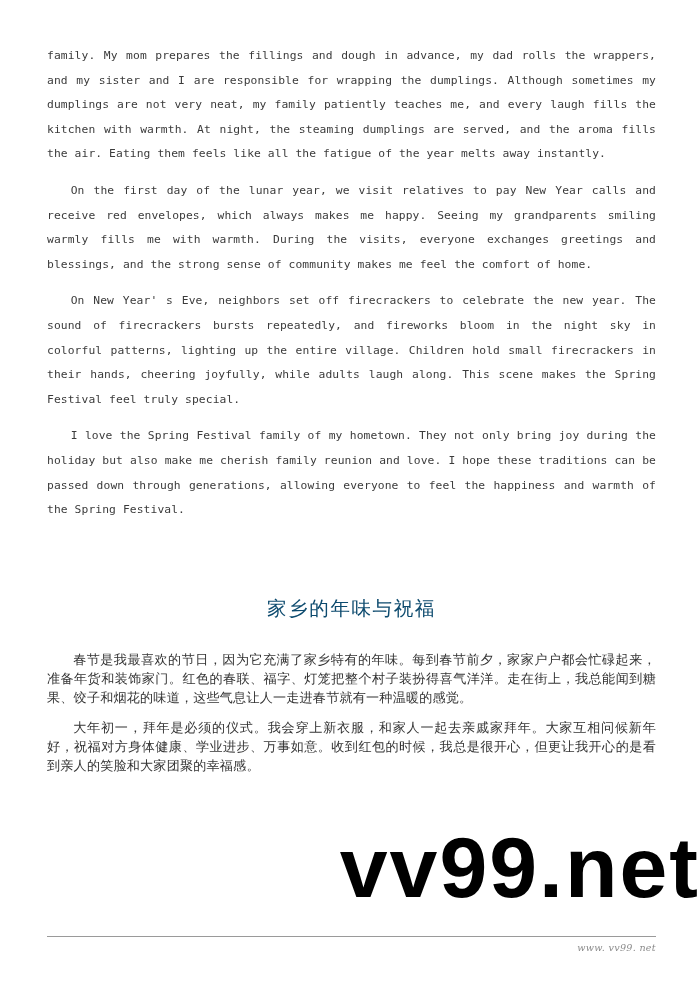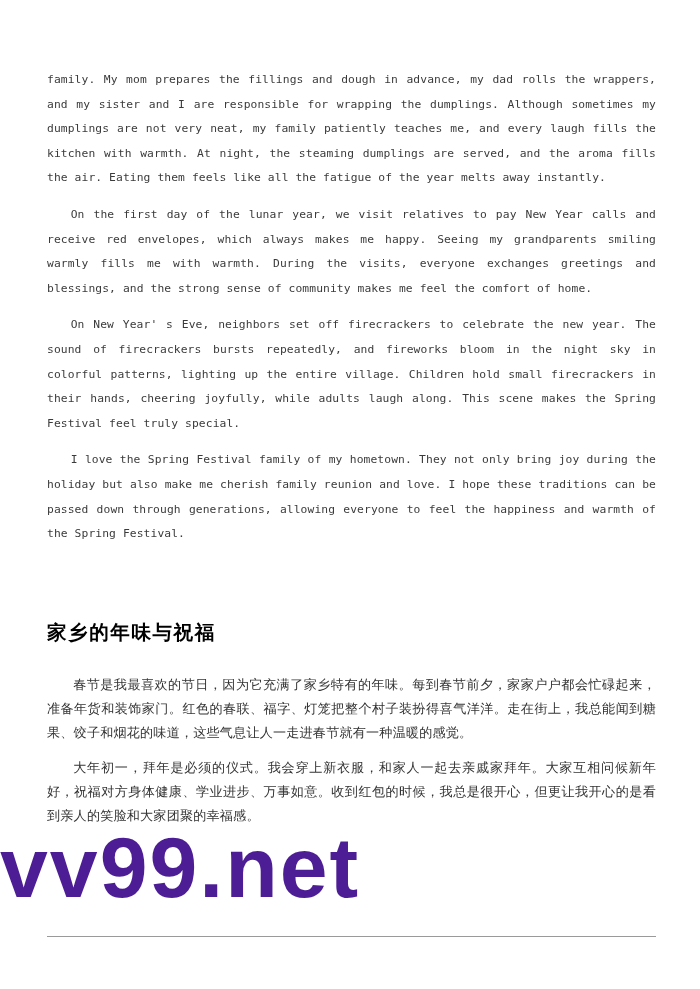--- a/index.html
+++ b/index.html
@@ -17,44 +17,44 @@
     overflow: hidden;
     box-sizing: border-box;
   }
 
   
   .watermark {
     position: absolute;
     left: 0;
     right: 0;
     top: 818px;
-    text-align: left;
+    text-align: right;
     font-family: "Liberation Sans", sans-serif;
     font-weight: 700;
     font-size: 86px;
     letter-spacing: 2px;
-    color: #4c1d95;
+    color: #000000;
     z-index: 0;
     pointer-events: none;
     white-space: nowrap;
     user-select: none;
   }
 
   
   .content {
     position: absolute;
     left: 47px;
     top: 0;
     width: 609px;
     z-index: 2;
   }
 
   
   .en-section {
-    padding-top: 68px;
+    padding-top: 44px;
   }
 
   p.en {
     margin: 0 0 12px 0;
     font-family: "DejaVu Sans Mono", "Liberation Mono", monospace;
     font-size: 11.3px;
     line-height: 24.6px;
     color: #3b3b3b;
     text-align: justify;
     text-justify: inter-word;
@@ -69,33 +69,33 @@
     margin-bottom: 0;
   }
 
   
   .cn-section {
     padding-top: 72px;
   }
 
   h1.cn-title {
     margin: 0 0 28px 0;
-    text-align: left;
+    text-align: center;
     font-family: "DejaVu Serif", "Liberation Serif", serif;
-    font-weight: 700;
+    font-weight: 400;
     font-size: 19.5px;
     letter-spacing: 1.6px;
-    color: #000000;
+    color: #0c4a6e;
   }
 
   p.cn {
     margin: 0 0 11px 0;
-    font-family: Liberation Mono, monospace;
+    font-family: Liberation Serif, serif;
     font-size: 13.1px;
-    line-height: 24px;
+    line-height: 19px;
     color: #333333;
     text-align: justify;
     text-indent: 2em;
     letter-spacing: 0.2px;
   }
 
   p.cn:last-child {
     margin-bottom: 0;
   }
 
@@ -143,15 +143,16 @@
     <section class="cn-section">
       <h1 class="cn-title">家乡的年味与祝福</h1>
       <p class="cn">春节是我最喜欢的节日，因为它充满了家乡特有的年味。每到春节前夕，家家户户都会忙碌起来，准备年货和装饰家门。红色的春联、福字、灯笼把整个村子装扮得喜气洋洋。走在街上，我总能闻到糖果、饺子和烟花的味道，这些气息让人一走进春节就有一种温暖的感觉。</p>
       <p class="cn">大年初一，拜年是必须的仪式。我会穿上新衣服，和家人一起去亲戚家拜年。大家互相问候新年好，祝福对方身体健康、学业进步、万事如意。收到红包的时候，我总是很开心，但更让我开心的是看到亲人的笑脸和大家团聚的幸福感。</p>
     </section>
 
   </div>
 
   <div class="footer">
     <div class="footer-rule"></div>
+    <div class="footer-url">www. vv99. net</div>
   </div>
 
 </div>
 
 </body></html>

